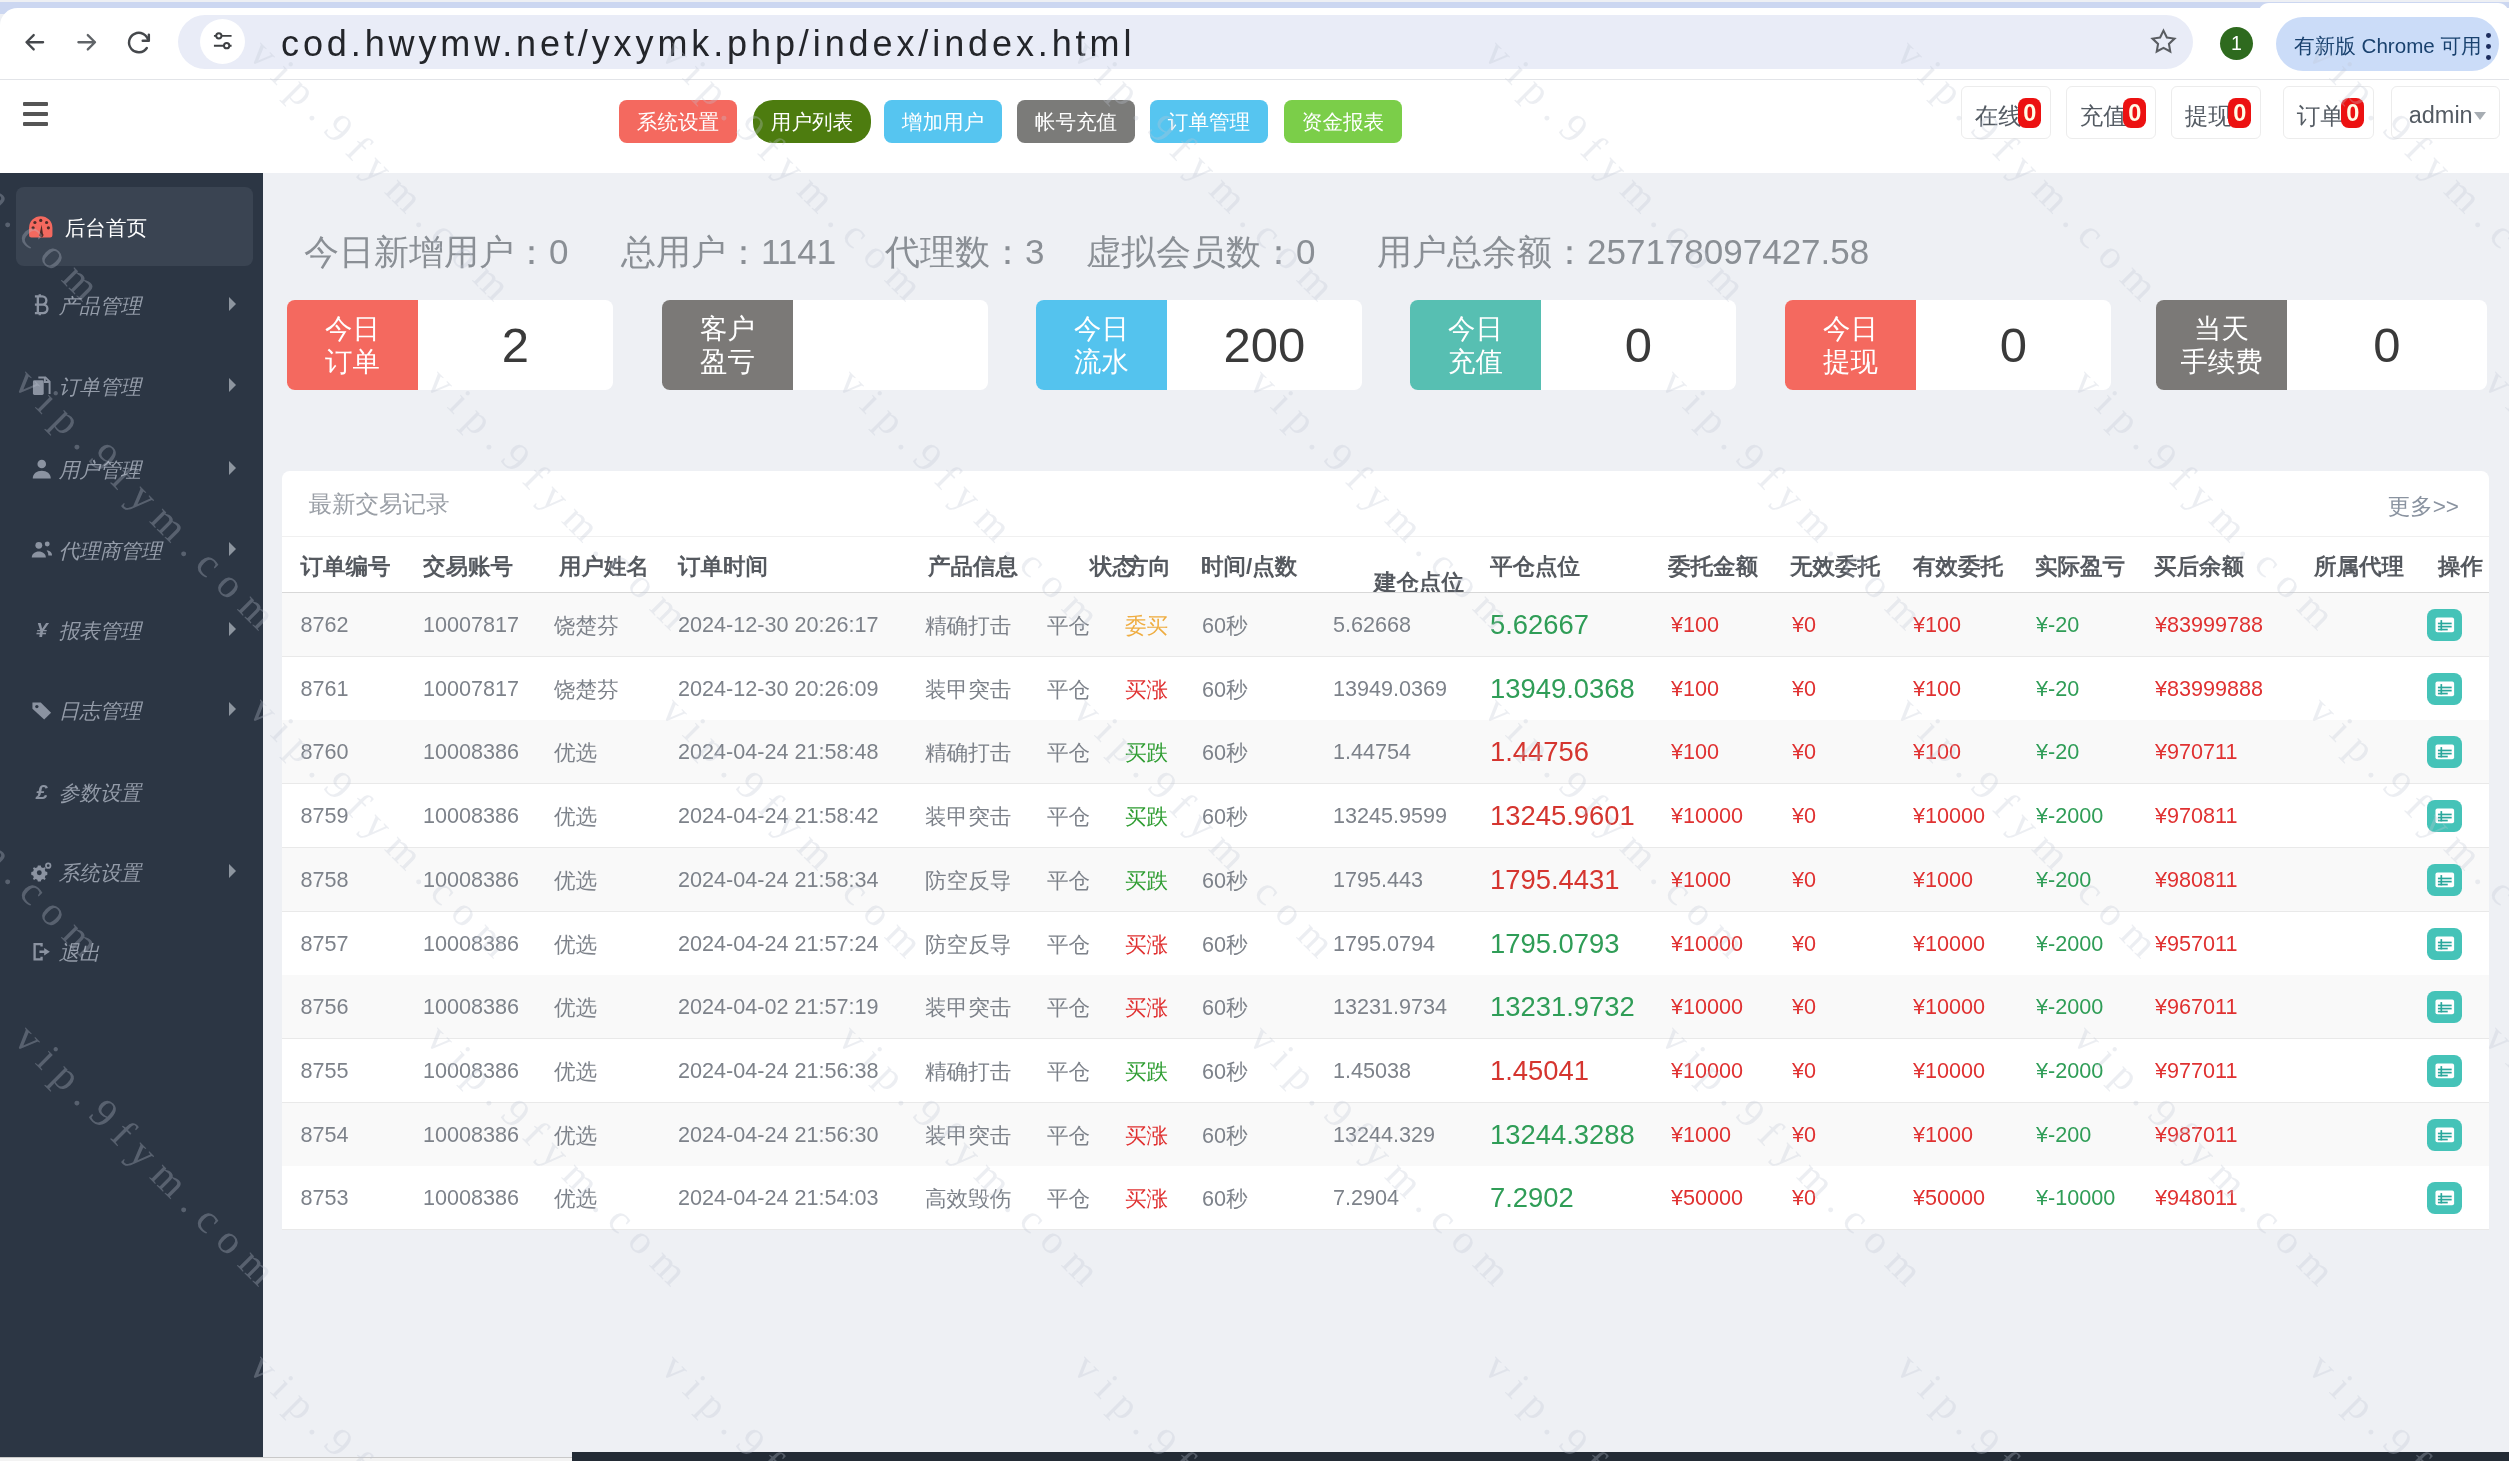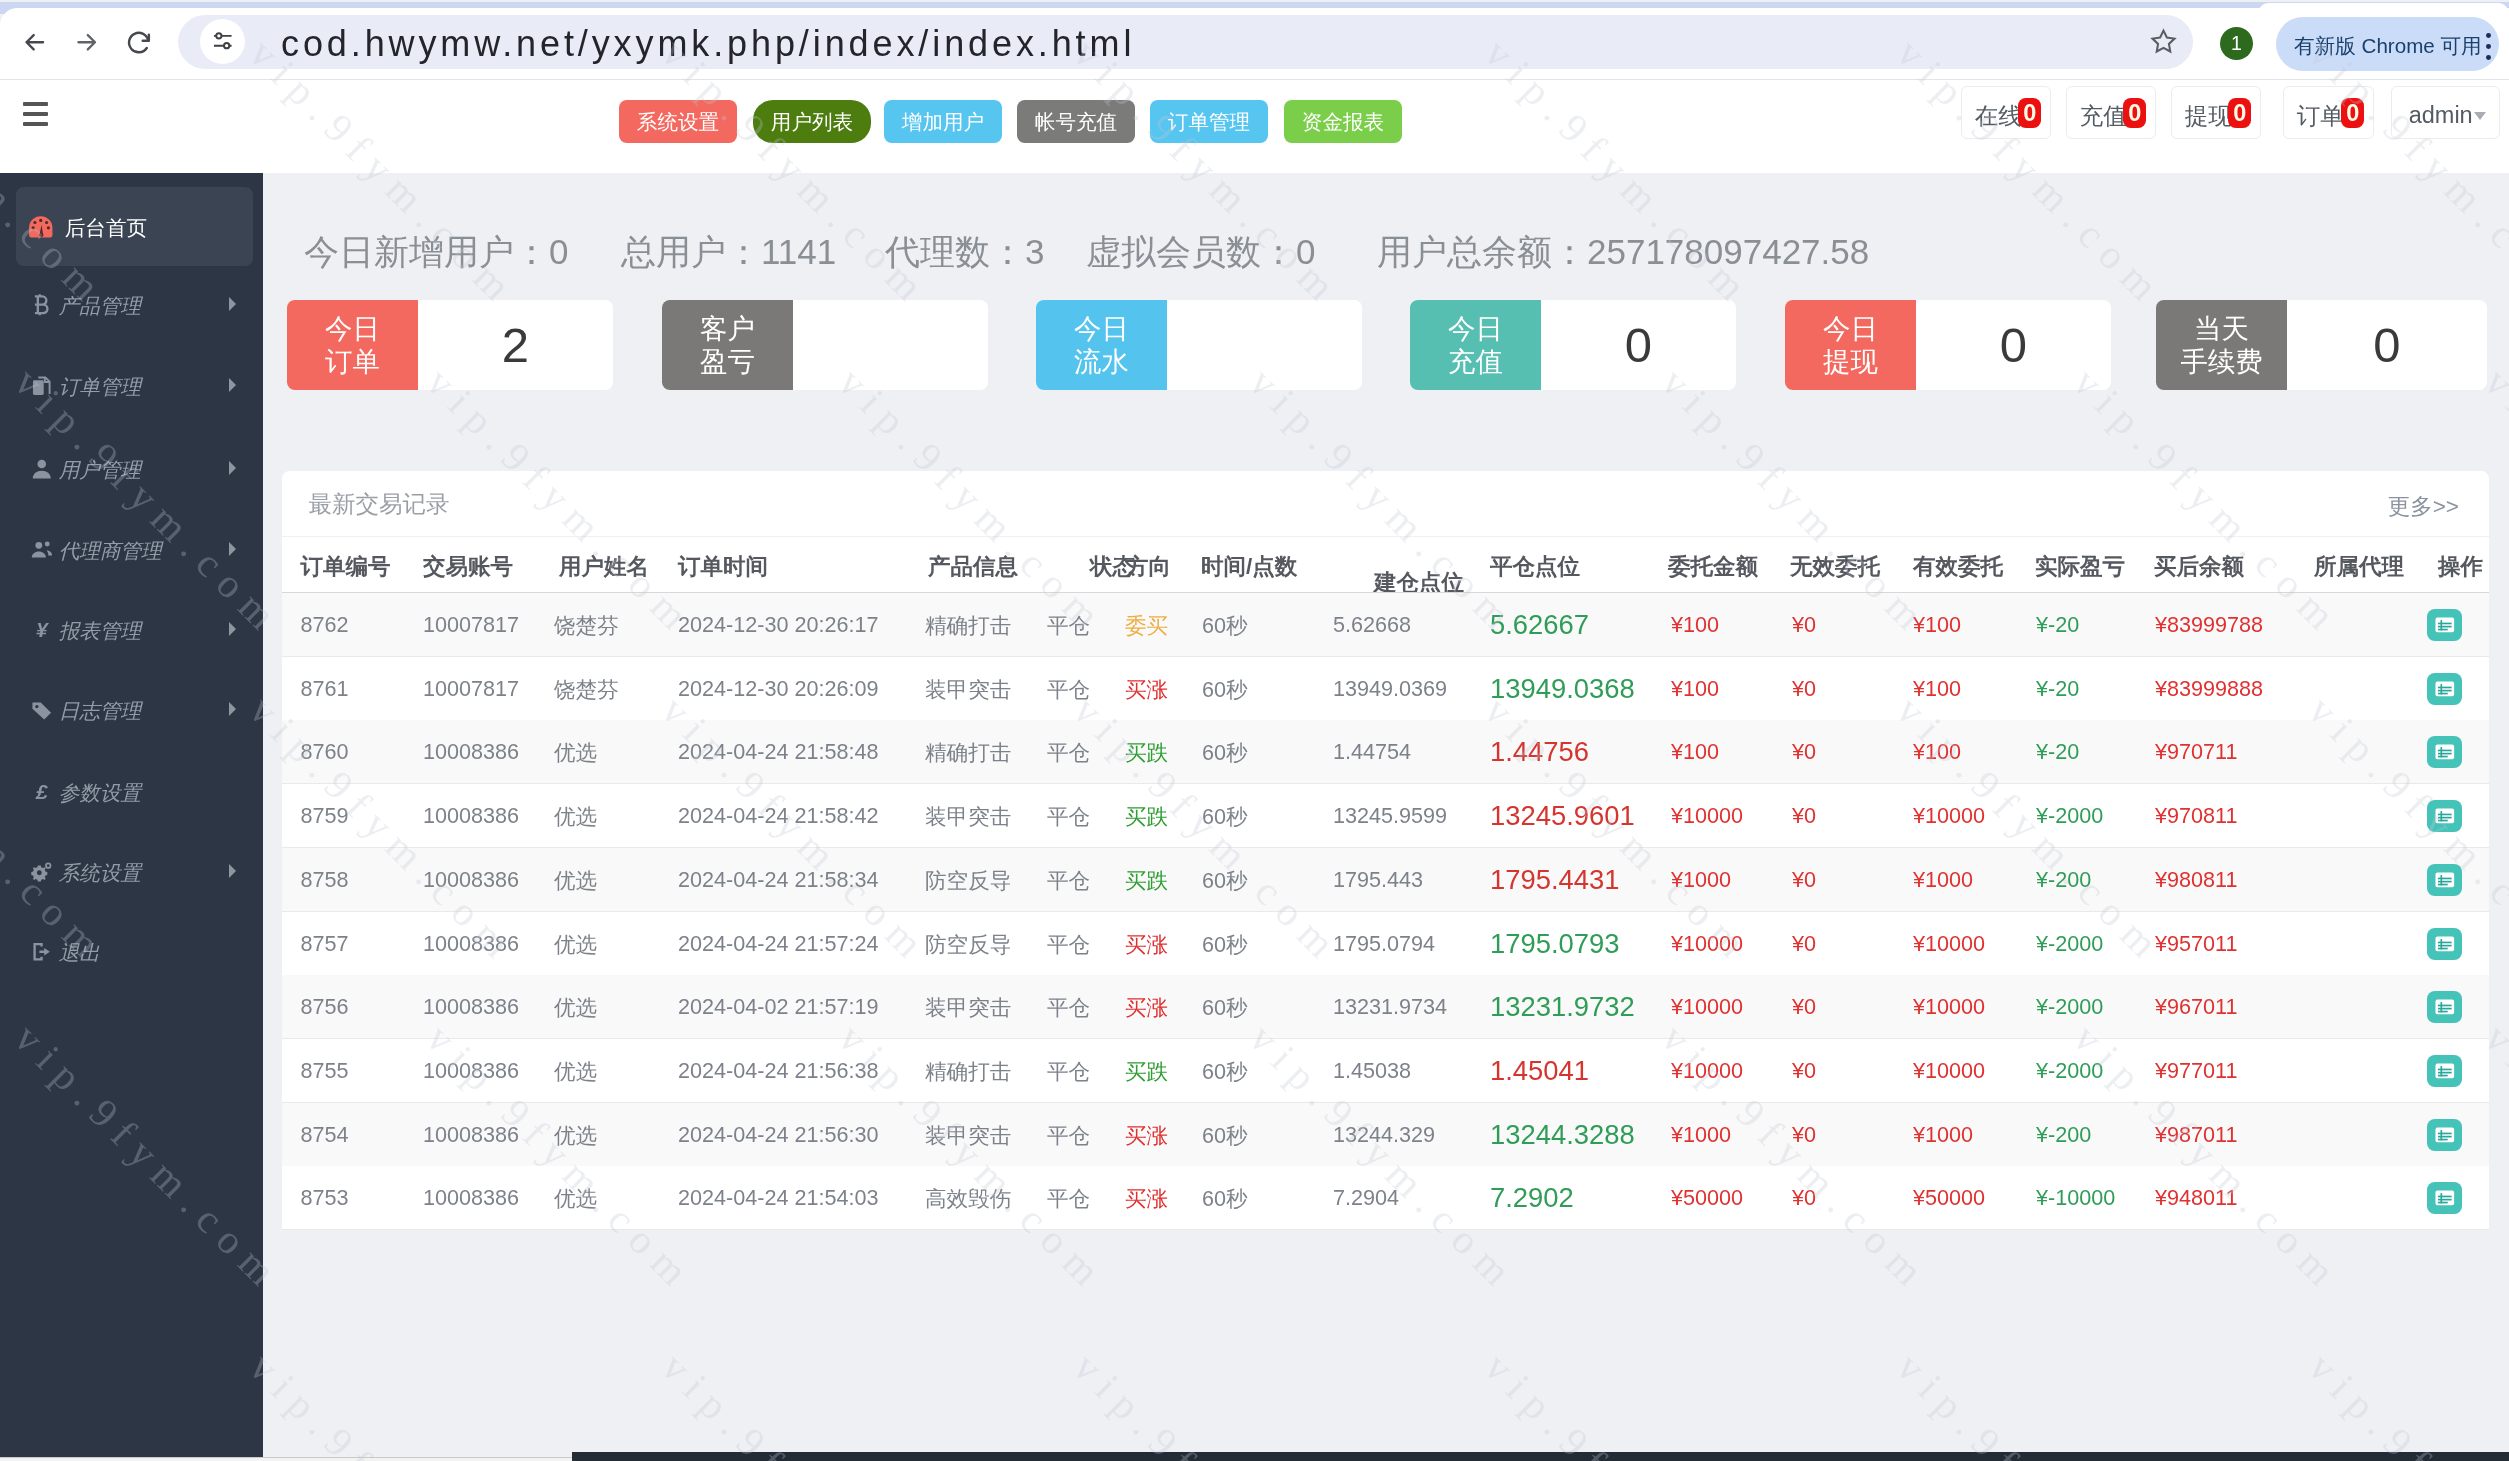--- a/index.html
+++ b/index.html
@@ -272,20 +272,21 @@
 
 <div class="card" style="left:287px;">
     <div class="tag" style="background:#f4695f;">今日<br>订单</div>
     <div class="val">2</div>
   </div>
 <div class="card" style="left:662px;">
     <div class="tag" style="background:#7b7977;">客户<br>盈亏</div>
   </div>
 <div class="card" style="left:1036px;">
     <div class="tag" style="background:#54c3ee;">今日<br>流水</div>
+    <div class="val">200</div>
   </div>
 <div class="card" style="left:1410px;">
     <div class="tag" style="background:#57bfb2;">今日<br>充值</div>
     <div class="val">0</div>
   </div>
 <div class="card" style="left:1785px;">
     <div class="tag" style="background:#f4695f;">今日<br>提现</div>
     <div class="val">0</div>
   </div>
 <div class="card" style="left:2156px;width:331px;">

